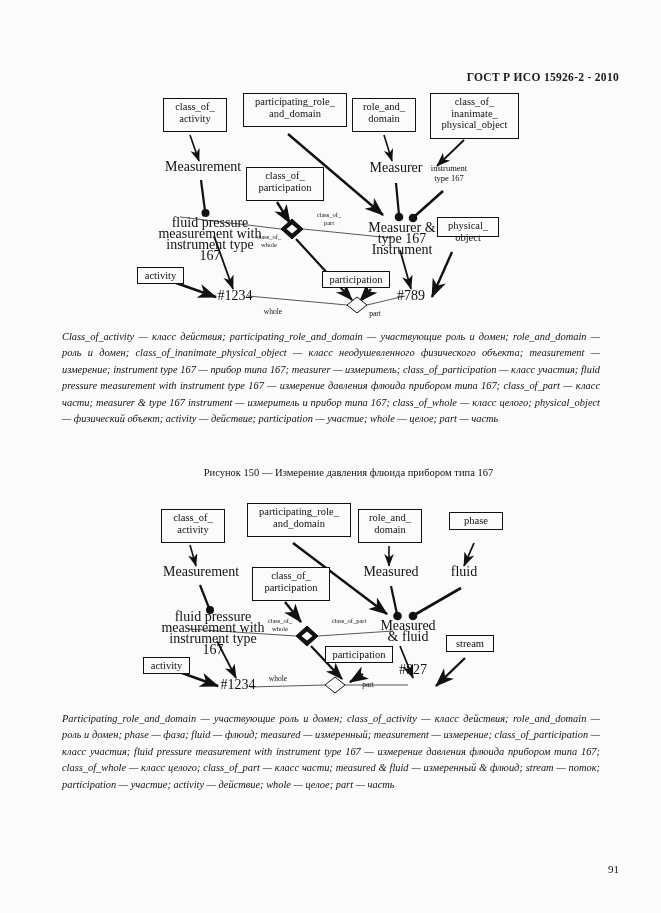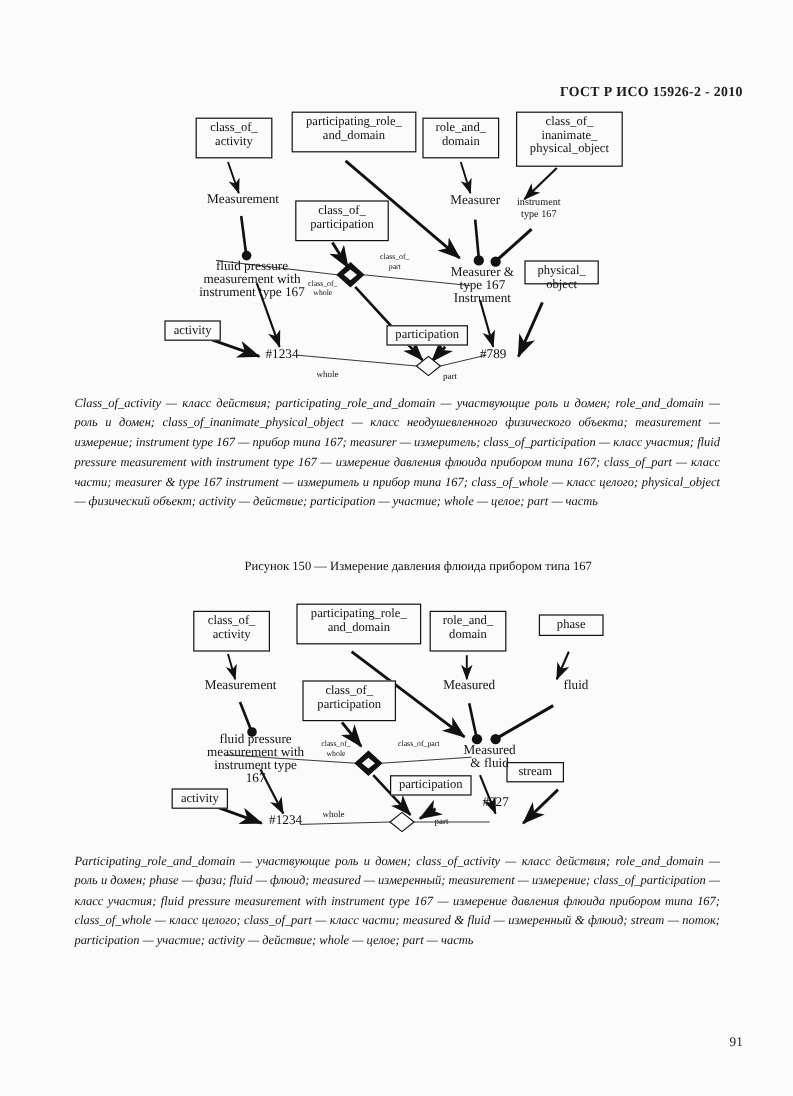--- a/index.html
+++ b/index.html
@@ -60,21 +60,21 @@
     line-height: 11.5px;
     text-align: center;
     padding: 2px 5px;
     box-sizing: border-box;
     white-space: pre-line;
     color: #111;
   }
   .inst-label {
     position: absolute;
     font-family: "Liberation Serif", serif;
-    font-size: 11px;
+    font-size: 14px;
     line-height: 11px;
     text-align: center;
     color: #111;
     white-space: pre-line;
   }
   .edge-label {
     position: absolute;
     font-family: "Liberation Serif", serif;
     font-size: 6.5px;
     line-height: 7.5px;
@@ -264,29 +264,29 @@
 activity</div>
     <div class="node-box" style="left:247px; top:5px; width:104px; height:34px;">participating_role_
 and_domain</div>
     <div class="node-box" style="left:358px; top:11px; width:64px; height:34px;">role_and_
 domain</div>
     <div class="node-box" style="left:449px; top:14px; width:54px; height:18px;">phase</div>
     <div class="node-box" style="left:252px; top:69px; width:78px; height:34px;">class_of_
 participation</div>
     <div class="node-box" style="left:143px; top:159px; width:47px; height:17px;">activity</div>
     <div class="node-box" style="left:325px; top:148px; width:68px; height:17px;">participation</div>
-    <div class="node-box" style="left:422px; top:137px; width:48px; height:17px;">stream</div>
+    <div class="node-box" style="left:446px; top:137px; width:48px; height:17px;">stream</div>
 
     <div class="inst-label" style="left:163px; top:68px; width:75px;">Measurement</div>
     <div class="inst-label" style="left:158px; top:113px; width:110px;">fluid pressure
 measurement with
 instrument type
 167</div>
     <div class="inst-label" style="left:360px; top:68px; width:62px;">Measured</div>
-    <div class="inst-label" style="left:456px; top:68px; width:48px;text-align:center;">fluid</div>
+    <div class="inst-label" style="left:440px; top:68px; width:48px;text-align:center;">fluid</div>
     <div class="inst-label" style="left:377px; top:122px; width:62px;">Measured
 &amp; fluid</div>
     <div class="inst-label" style="left:217px; top:181px; width:42px;">#1234</div>
     <div class="inst-label" style="left:392px; top:166px; width:42px;text-align:center;">#827</div>
 
     <div class="edge-label" style="left:256px; top:119px; width:48px;">class_of_
 whole</div>
     <div class="edge-label" style="left:318px; top:119px; width:62px;">class_of_part</div>
     <div class="edge-label wide" style="left:258px; top:177px; width:40px;">whole</div>
     <div class="edge-label wide" style="left:348px; top:183px; width:40px;">part</div>

